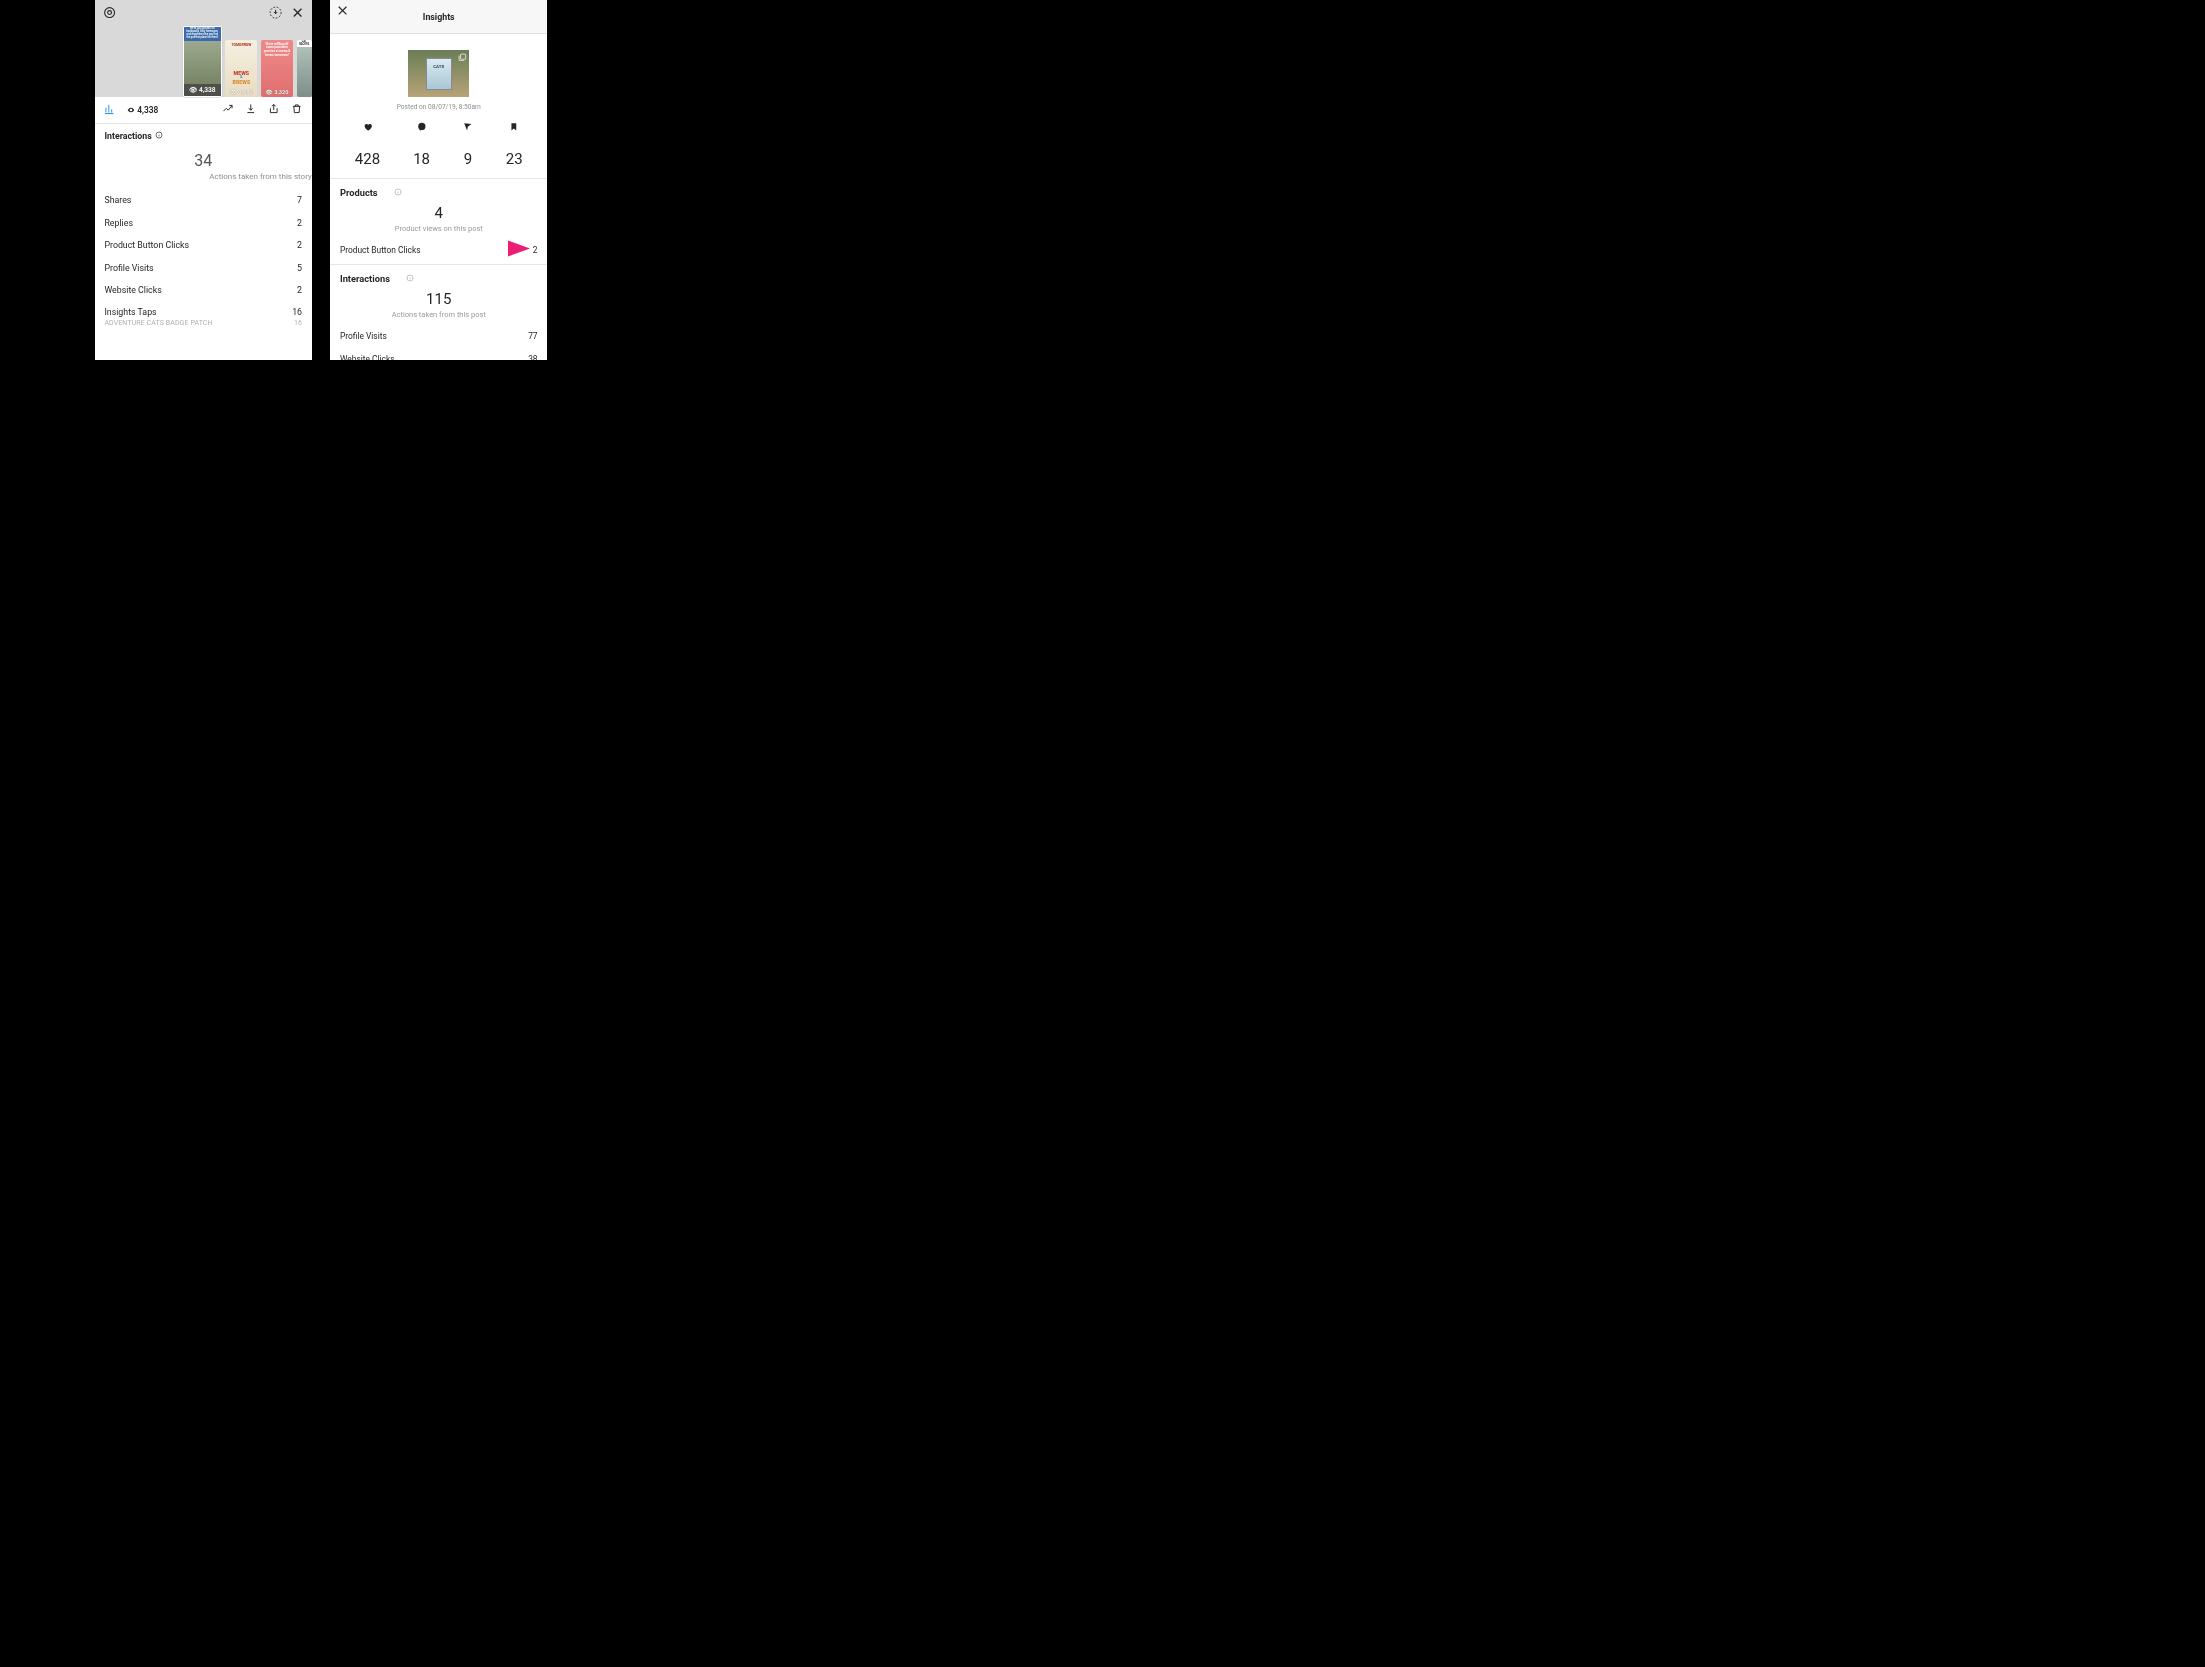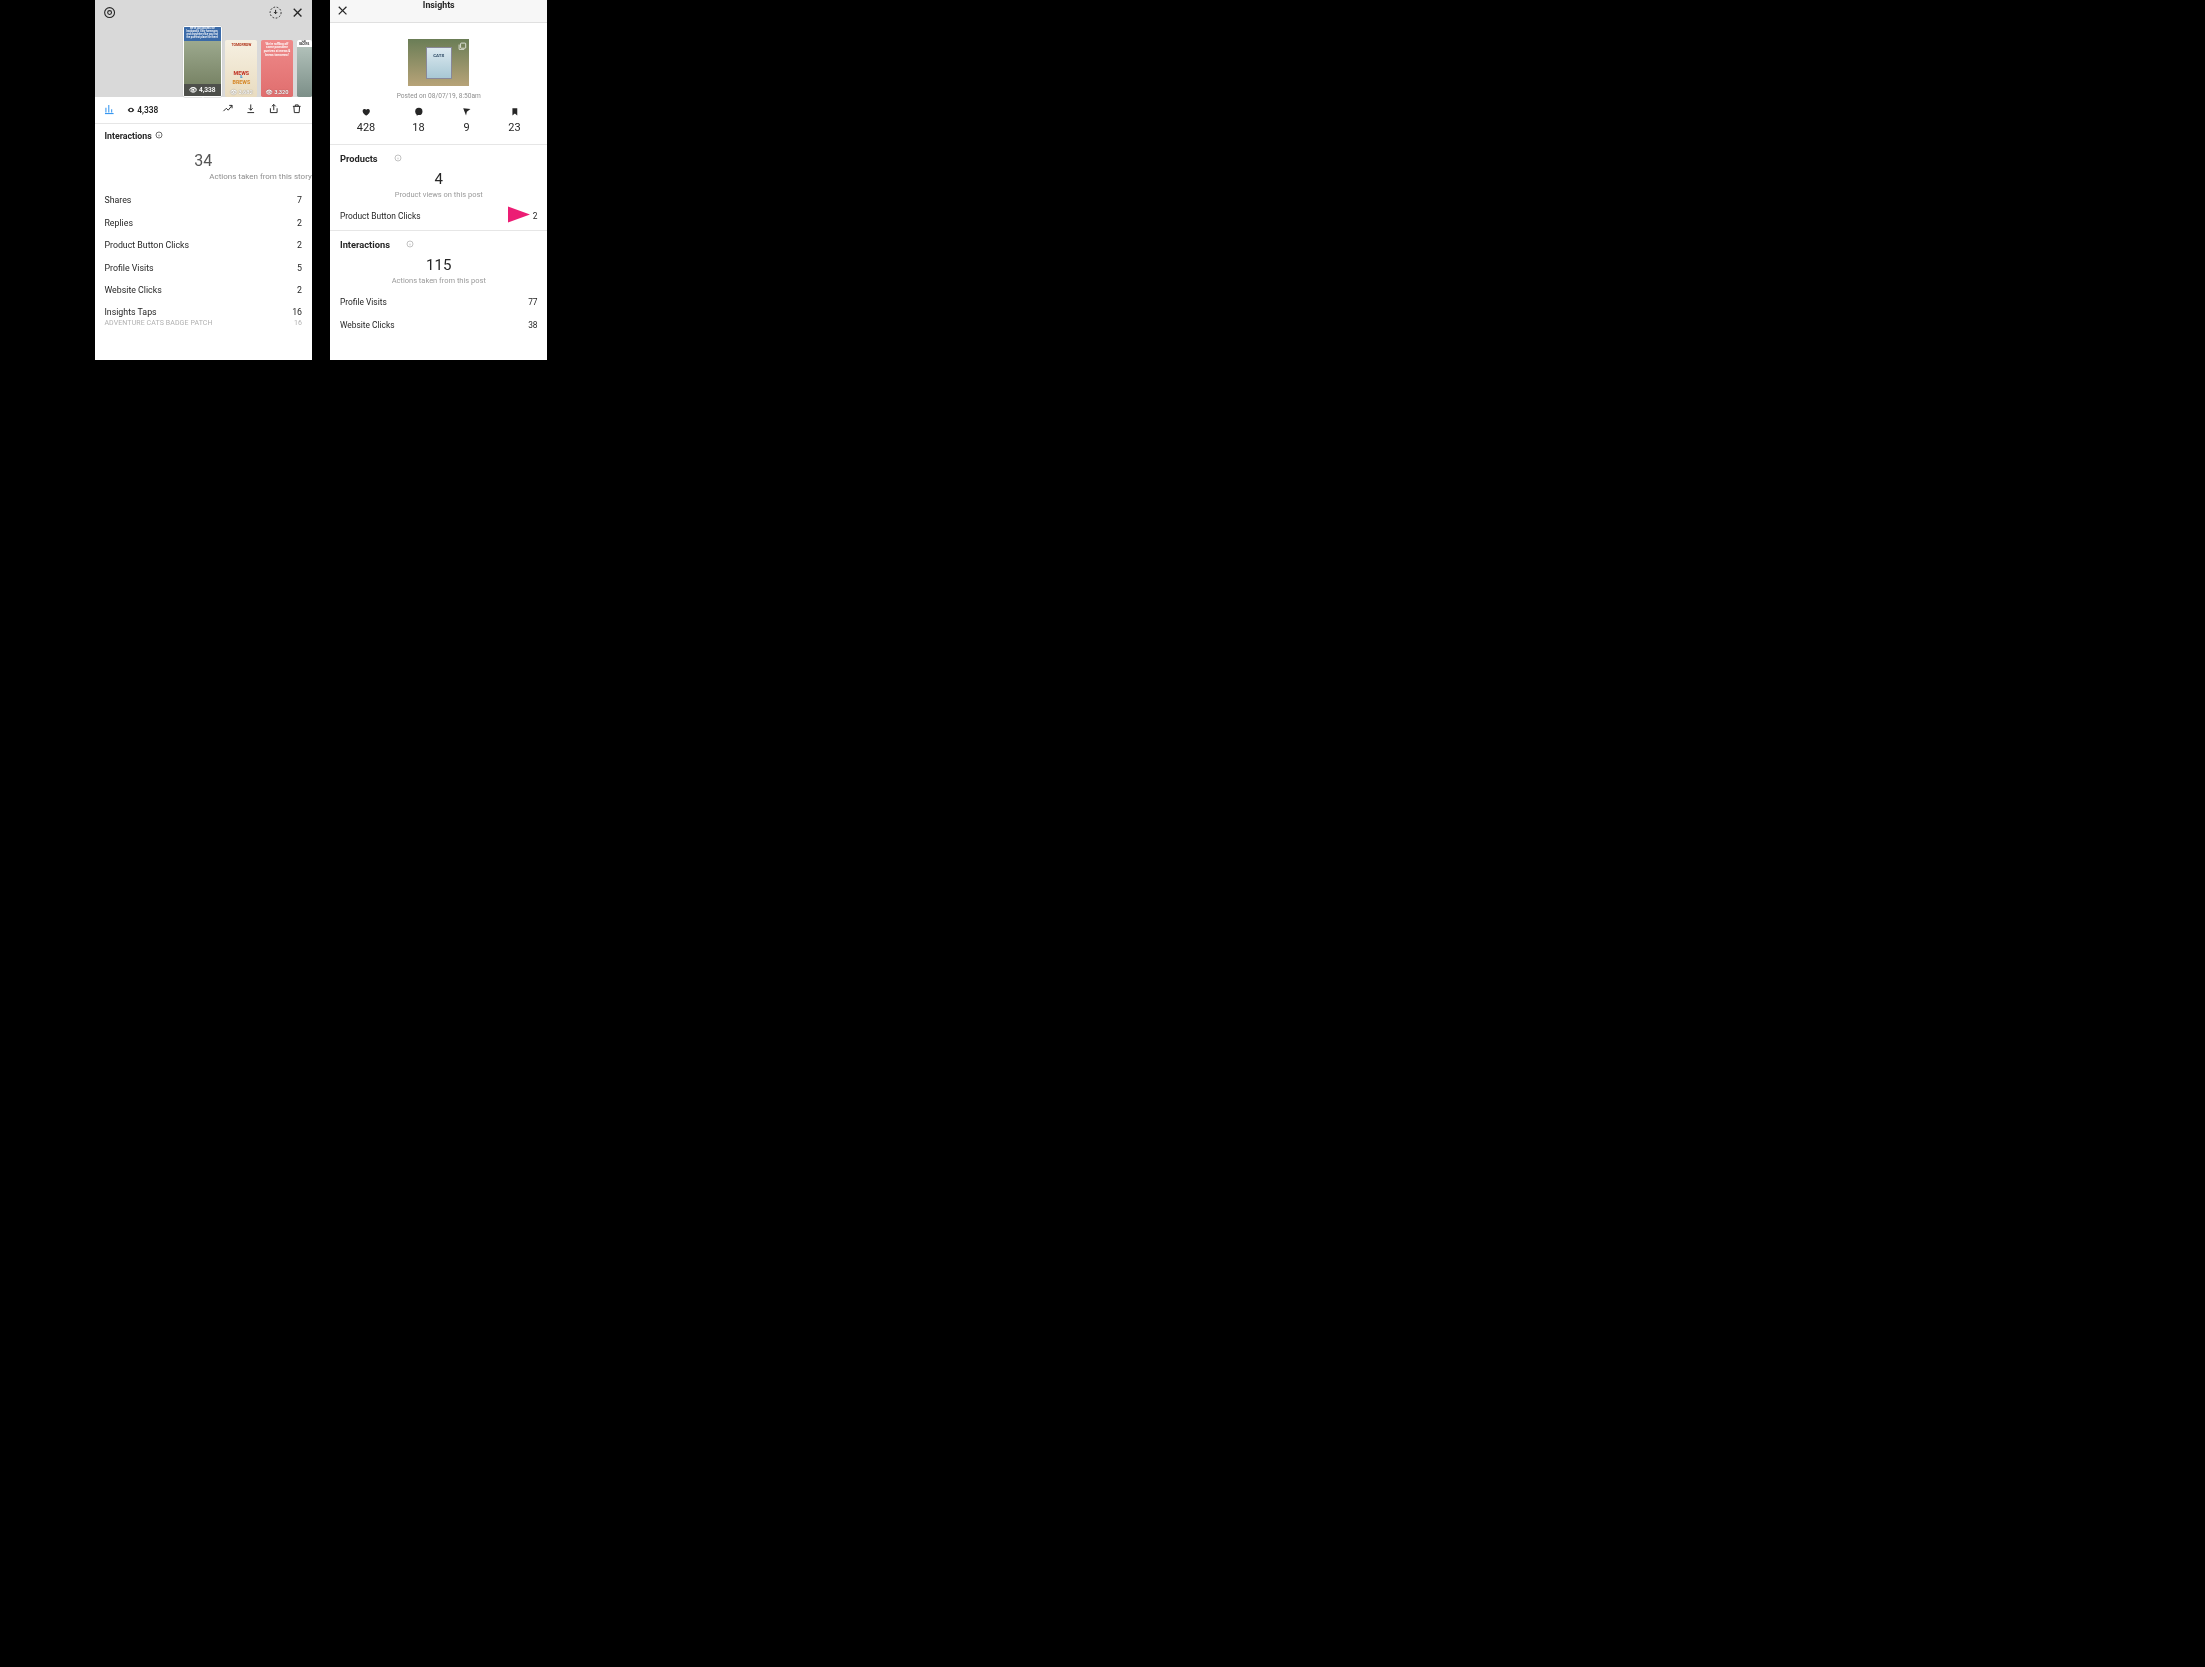--- a/index.html
+++ b/index.html
@@ -95,34 +95,34 @@
   .metric-row { display:flex; justify-content:space-between; align-items:flex-end; padding: 6.2px 9.7px; font-size:8.8px; color:#262626; position:relative;}
   .metric-row .val { font-weight:400; color:#262626;}
   .sticker-sub { font-size:7px; color:#b0b0b0; padding: 0 9.7px 2.6px 9.7px; display:flex; justify-content:space-between; letter-spacing:0.1px;}
   .arrow {
     position:absolute; left:198px; width:88px; height:25px; pointer-events:none;
   }
   .arrow svg{width:100%;height:100%;}
 
   
   .right-header {
-    height: 23px; background:#f7f7f7; border-bottom:0.4px solid #e0e0e0;
-    display:flex; justify-content:center; position:relative;
+    height: 34px; background:#f7f7f7; border-bottom:0.4px solid #e0e0e0;
+    display:flex; align-items:center; justify-content:center; position:relative;
   }
   .right-header .close{ position:absolute; left:6.2px; top:4.4px;}
   .right-title{ font-size:8.8px; font-weight:700; color:#262626;}
   .post-thumb {
     width:61px; height:47px; margin: 16px auto 0 auto; position:relative;
     background: linear-gradient(#6a7d56,#b7a378);
     display:flex; align-items:center; justify-content:center;
   }
   .post-thumb .stack-icon{ position:absolute; top:2.6px; right:2.6px; color:#fff;}
   .posted-on{ text-align:center; color:#8e8e8e; font-size:6.6px; padding:6.2px 0 4.4px 0;}
   .eng-row{ display:flex; justify-content:space-around; padding:2.6px 8px 9.7px 8px; border-bottom:0.4px solid #e6e6e6;}
-  .eng-item{ display:flex; flex-direction:column; align-items:center; gap:1px; font-size:11px; color:#262626;}
+  .eng-item{ display:flex; flex-direction:column; align-items:center; gap:14px; font-size:15px; color:#262626;}
   .eng-item svg{width:9.7px;height:9.7px;}
   .r-sect-title{ font-size:9.3px; font-weight:700; color:#262626; padding:8px 9.7px 0 9.7px; display:flex; align-items:center; gap:16px;}
   .r-big{ text-align:center; font-size:15px; color:#262626; padding-top:6.2px;}
   .r-sub{ text-align:center; font-size:7.5px; color:#9a9a9a; padding:1.8px 0 6.2px 0;}
   .r-row{ display:flex; justify-content:space-between; padding:6.2px 9.7px; font-size:8.4px; color:#262626; position:relative;}
   .r-divider{ border-top:0.4px solid #e6e6e6; margin-top:2.6px;}
   .book-shape{ width:26.5px; height:32px; background:linear-gradient(#dce9f0,#a8c8d4); position:relative; border:0.4px solid #889;}
   .book-shape::after{content:"CATS"; position:absolute; top:5.3px; left:0; right:0; text-align:center; font-size:4.4px; font-weight:800; color:#34506a;}
 </style>
 </head>

